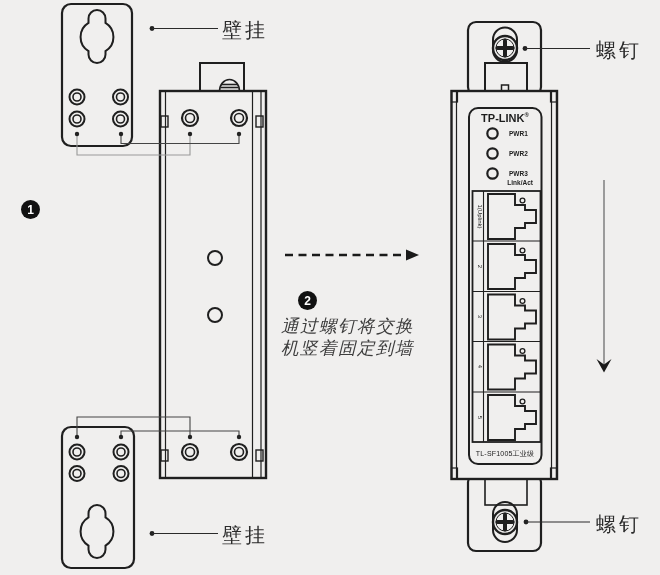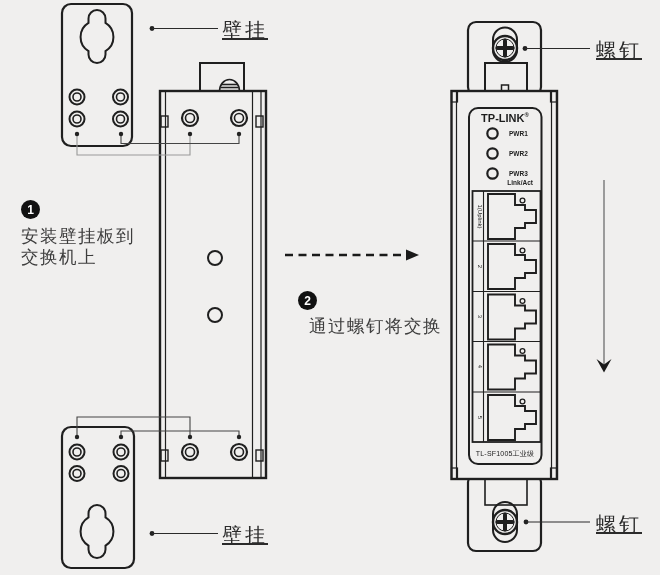--- a/index.html
+++ b/index.html
@@ -1,20 +1,20 @@
 <!DOCTYPE html>
 <html><head>
 <meta charset="utf-8">
 <style>
   html,body{margin:0;padding:0;}
   .canvas{position:relative;width:660px;height:575px;background:#f0efee;overflow:hidden;
           font-family:"Liberation Sans","DejaVu Sans",sans-serif;}
   .canvas svg{position:absolute;left:0;top:0;}
   .txt{position:absolute;color:#2e2e2e;white-space:nowrap;}
-  .callout-label{font-size:20px;letter-spacing:3px;color:#2b2b2b;text-decoration:underline;}
+  .callout-label{font-size:20px;letter-spacing:3px;color:#2b2b2b;}
   .step-badge{position:absolute;width:19px;height:19px;border-radius:50%;background:#111;
               display:flex;align-items:center;justify-content:center;}
   .step-badge span{color:#fff;font-size:12px;font-weight:bold;line-height:1;}
   .step-text{position:absolute;font-size:17.5px;color:#3d3d3d;letter-spacing:1.5px;}
   .step-text div{white-space:nowrap;}
   .s1 div{line-height:20.5px;}
   .s2 div{line-height:21.5px;}
   .brand{position:absolute;left:469px;top:112px;width:72px;text-align:center;
          font-size:11px;font-weight:800;color:#1d1d1d;letter-spacing:0;}
   .brand sup{font-size:6px;font-weight:700;}
@@ -217,30 +217,27 @@
 </svg>
 
 <div class="txt callout-label" style="left:222px;top:17px;">壁挂</div>
 <div class="txt callout-label" style="left:222px;top:522px;">壁挂</div>
 <div class="txt callout-label" style="left:596px;top:37px;">螺钉</div>
 <div class="txt callout-label" style="left:596px;top:511px;">螺钉</div>
 
 <div class="step-badge" style="left:21px;top:200px;">
   <span>1</span>
 </div>
-<div class="step-text s1" style="left:21px;top:226px;">
-  <div>安装壁挂板到</div>
-  <div>交换机上</div>
-</div>
 
 <div class="step-badge" style="left:298px;top:291px;">
   <span>2</span>
 </div>
-<div class="step-text s2" style="left:309px;top:316px;">
+<div class="step-text s2" style="left:281px;top:316px;font-style:italic;">
   <div>通过螺钉将交换</div>
+  <div>机竖着固定到墙</div>
 </div>
 
 <div class="brand"><span>TP-LINK</span><sup>®</sup></div>
 
 <div class="led-label" style="top:130px;">PWR1</div>
 <div class="led-label" style="top:150px;">PWR2</div>
 <div class="led-label" style="top:170px;">PWR3</div>
 <div class="linkact">Link/Act</div>
 
 <div class="port-label" style="top:210.5px;">1(Uplink)</div>

